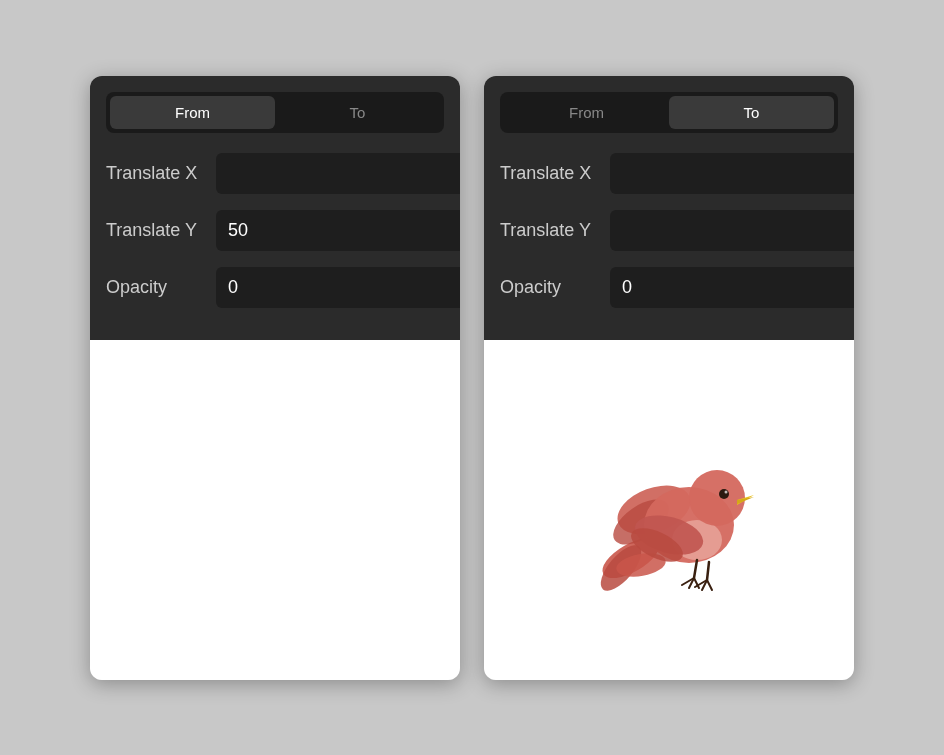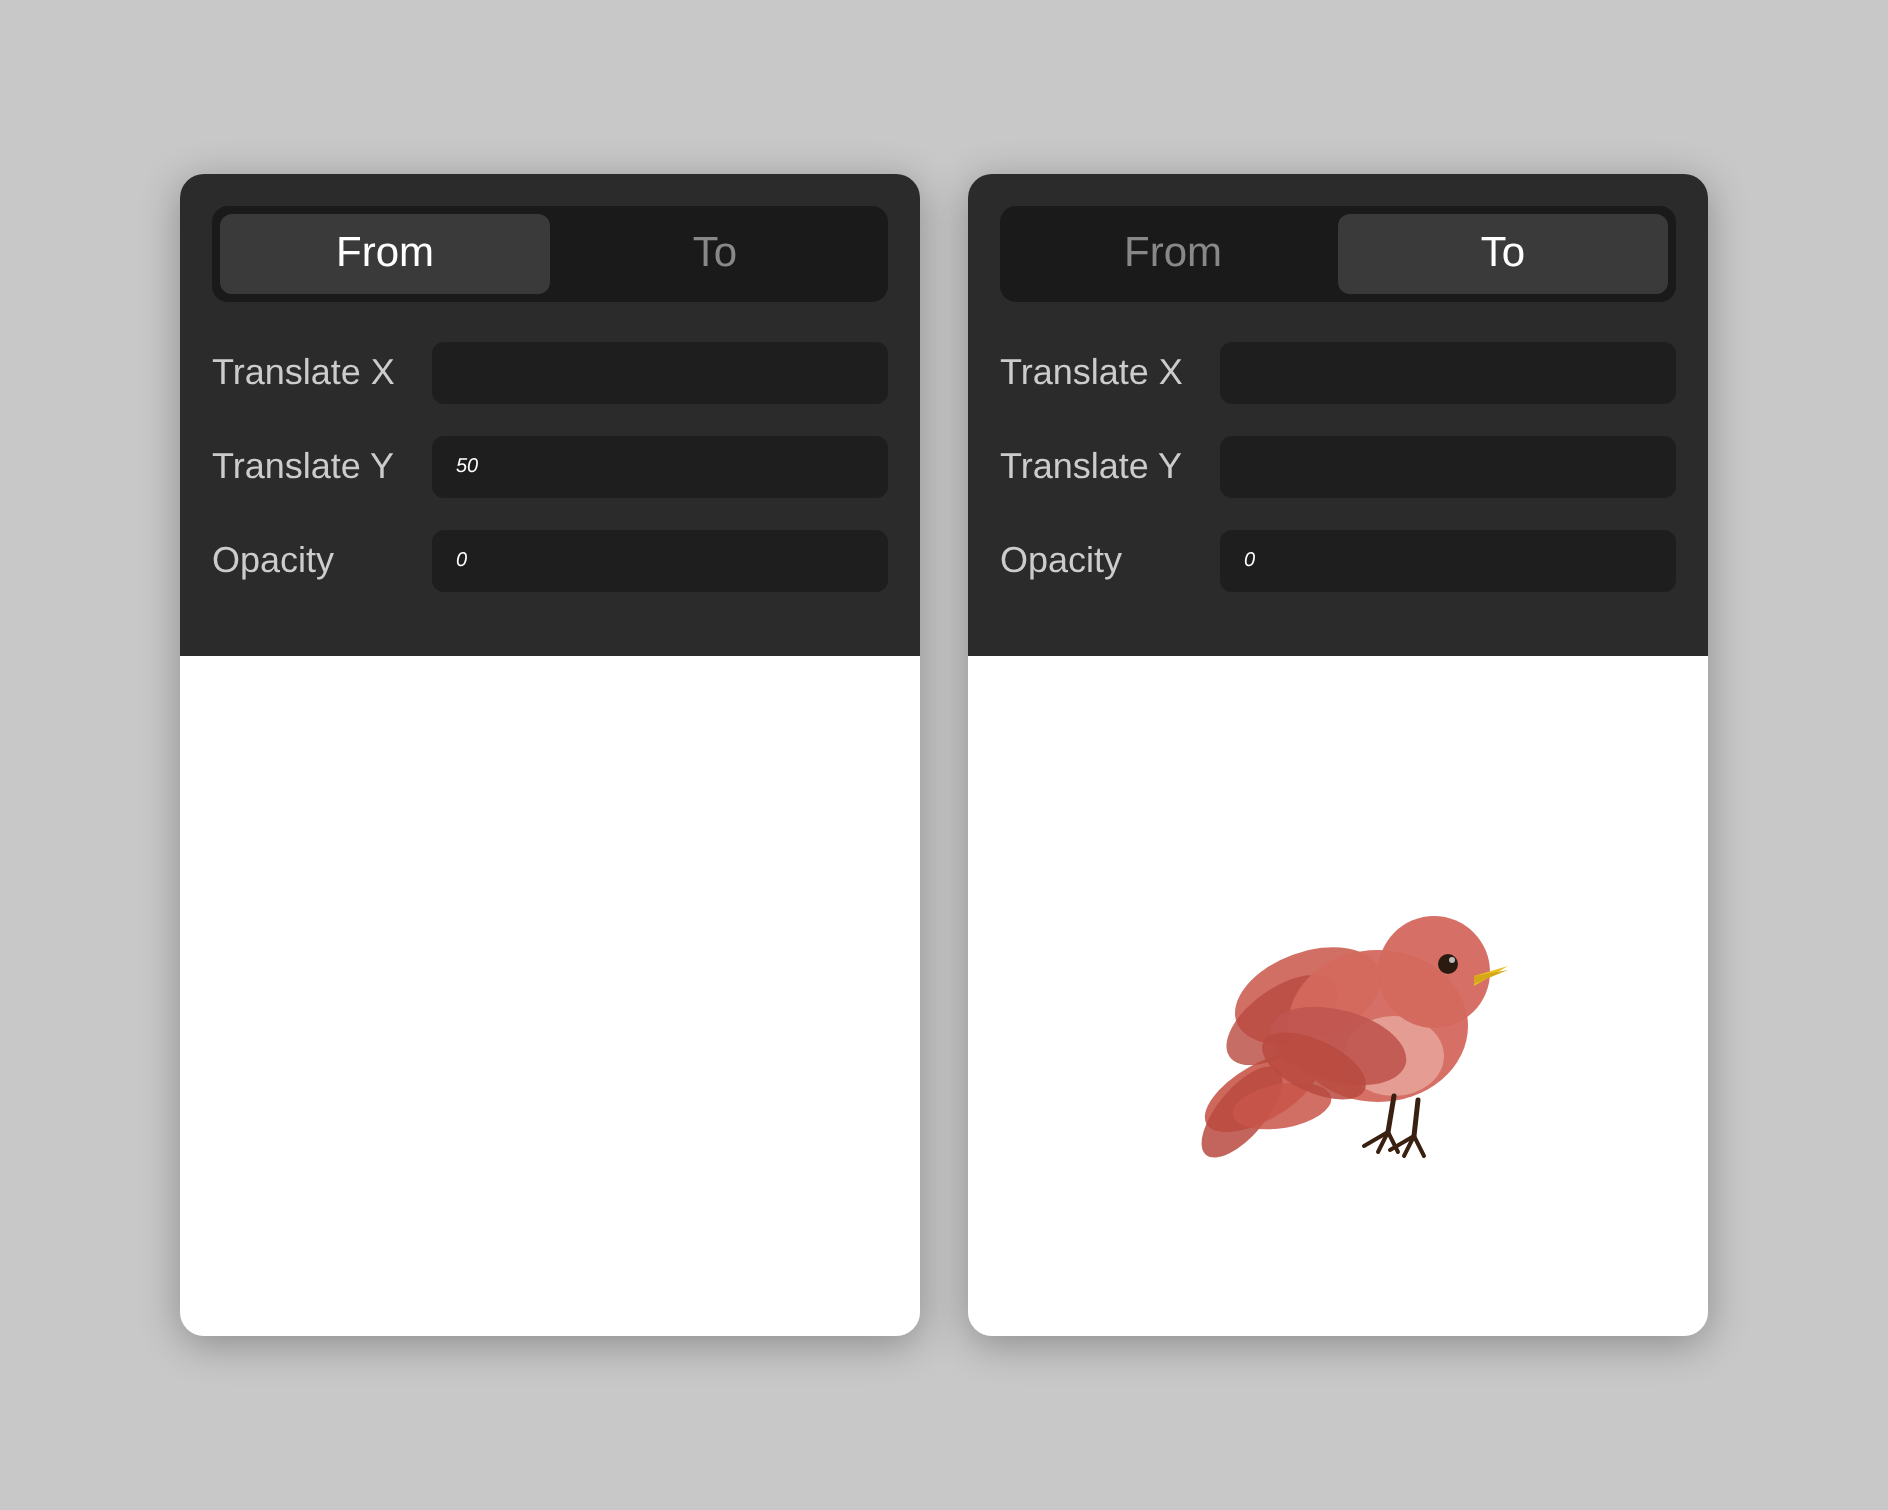--- a/index.html
+++ b/index.html
@@ -38,21 +38,21 @@
       border-radius: 8px;
       padding: 4px;
       margin-bottom: 20px;
     }
 
     .tab {
       flex: 1;
       text-align: center;
       padding: 8px 0;
       border-radius: 6px;
-      font-size: 21px;
+      font-size: 15px;
       font-weight: 500;
       cursor: pointer;
       color: #888;
     }
 
     .tab.active {
       background-color: #3a3a3a;
       color: #ffffff;
     }
 
@@ -69,23 +69,22 @@
       flex-shrink: 0;
     }
 
     .field-input {
       flex: 1;
       background-color: #1e1e1e;
       border: none;
       border-radius: 6px;
       padding: 10px 12px;
       color: #ffffff;
-      font-size: 10px;
+      font-size: 18px;
       outline: none;
-      font-style: italic;
     }
 
     .panel-preview {
       background-color: #ffffff;
       height: 340px;
       display: flex;
       align-items: center;
       justify-content: center;
       position: relative;
     }

